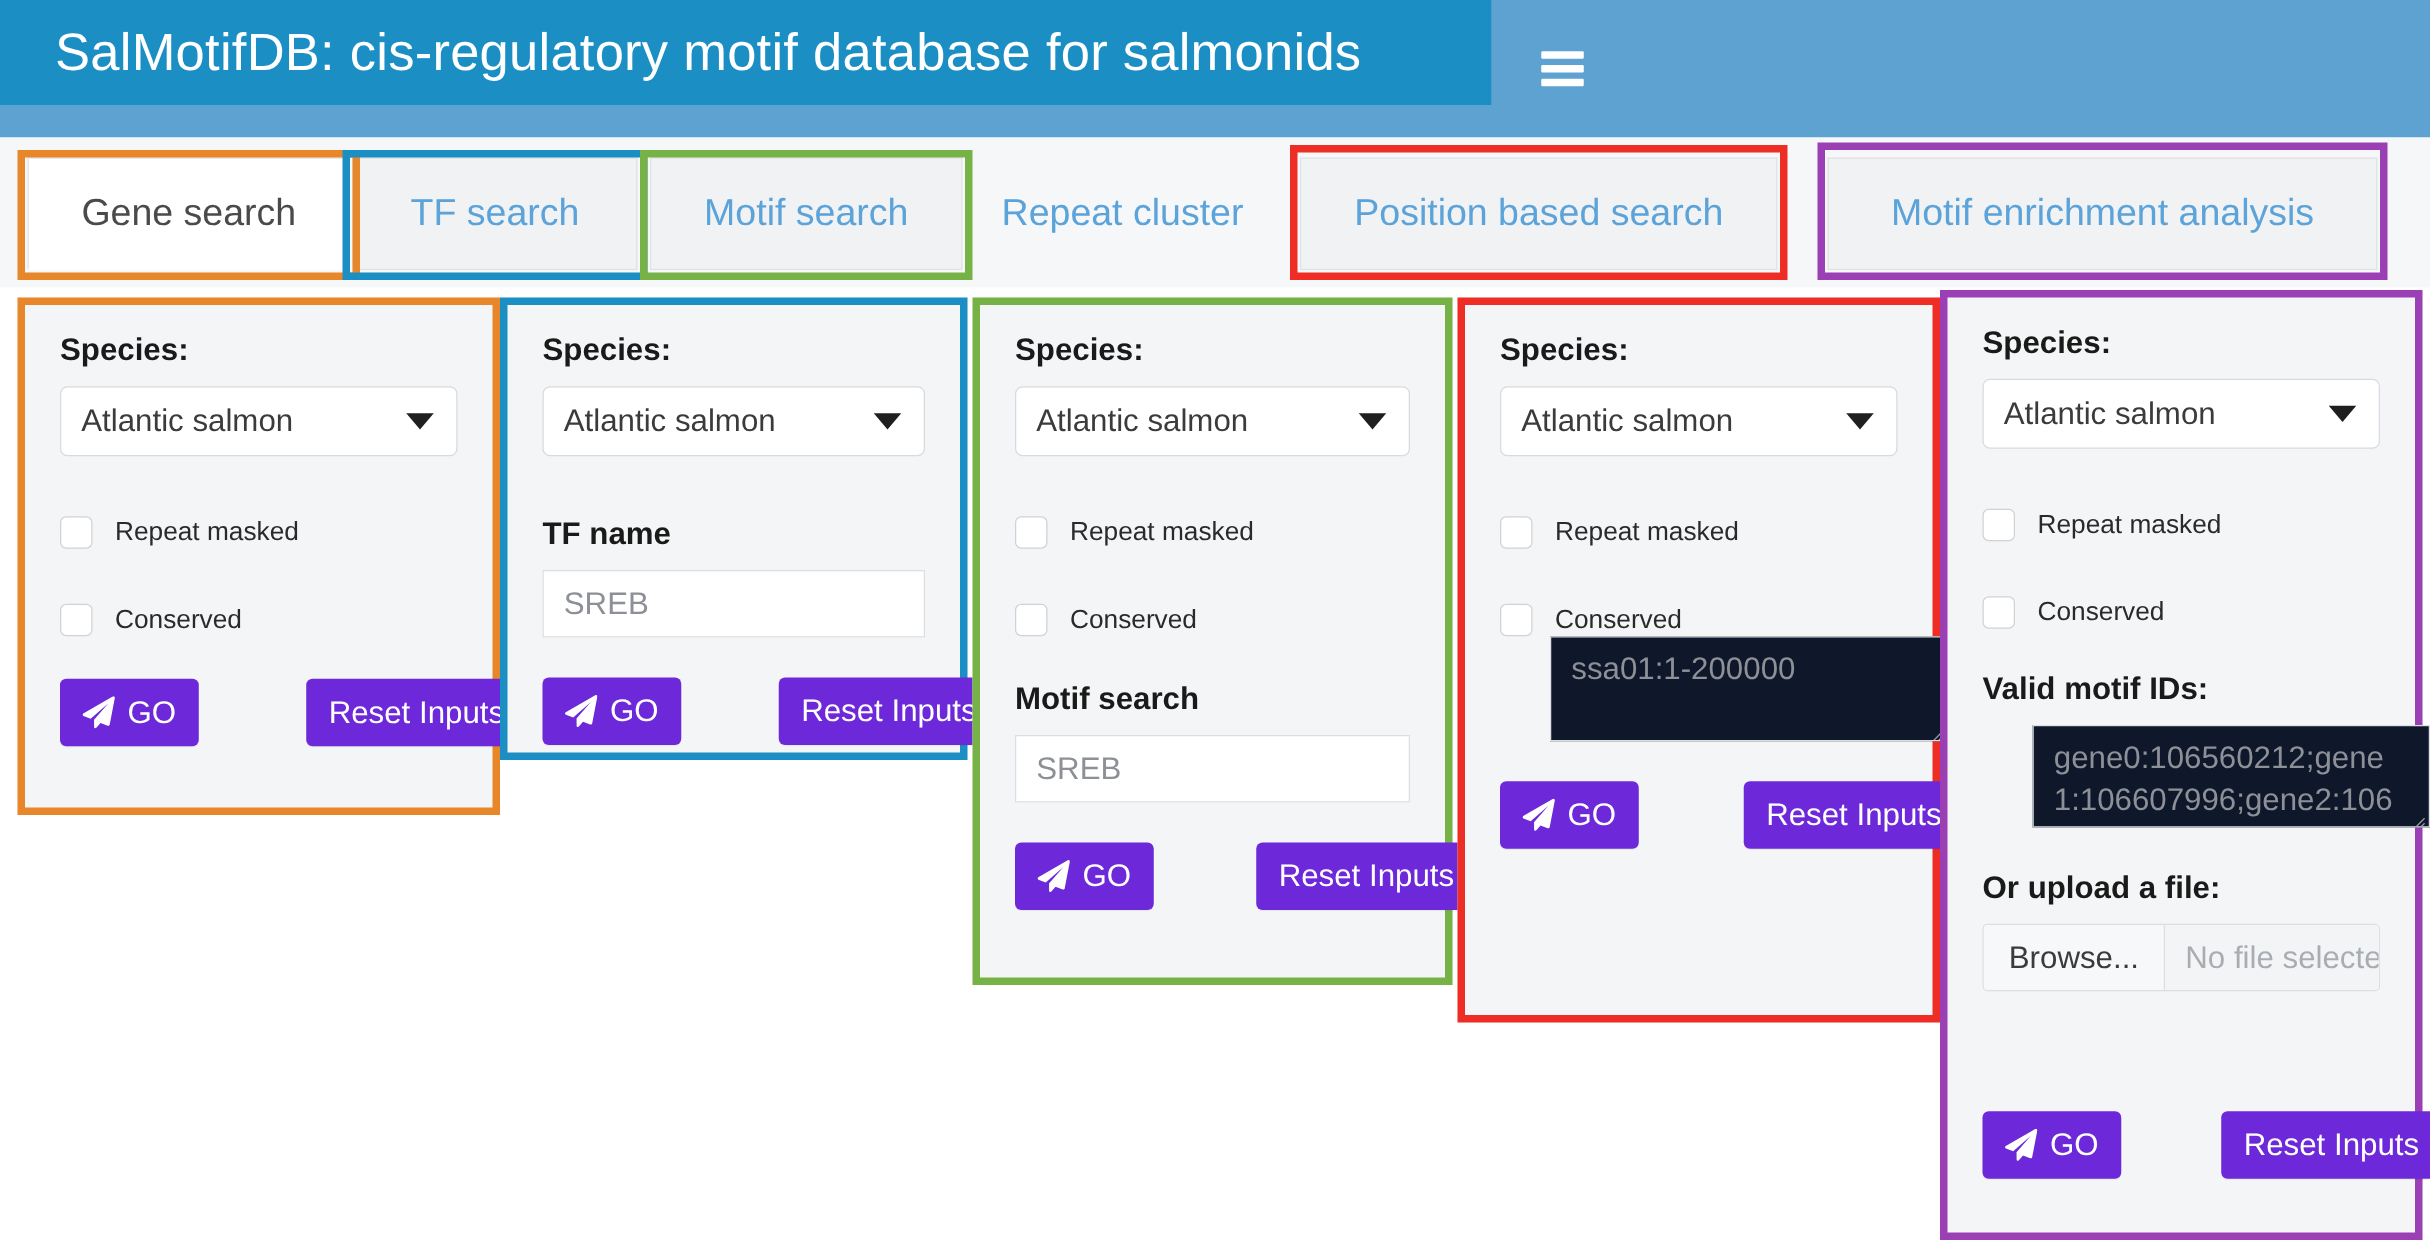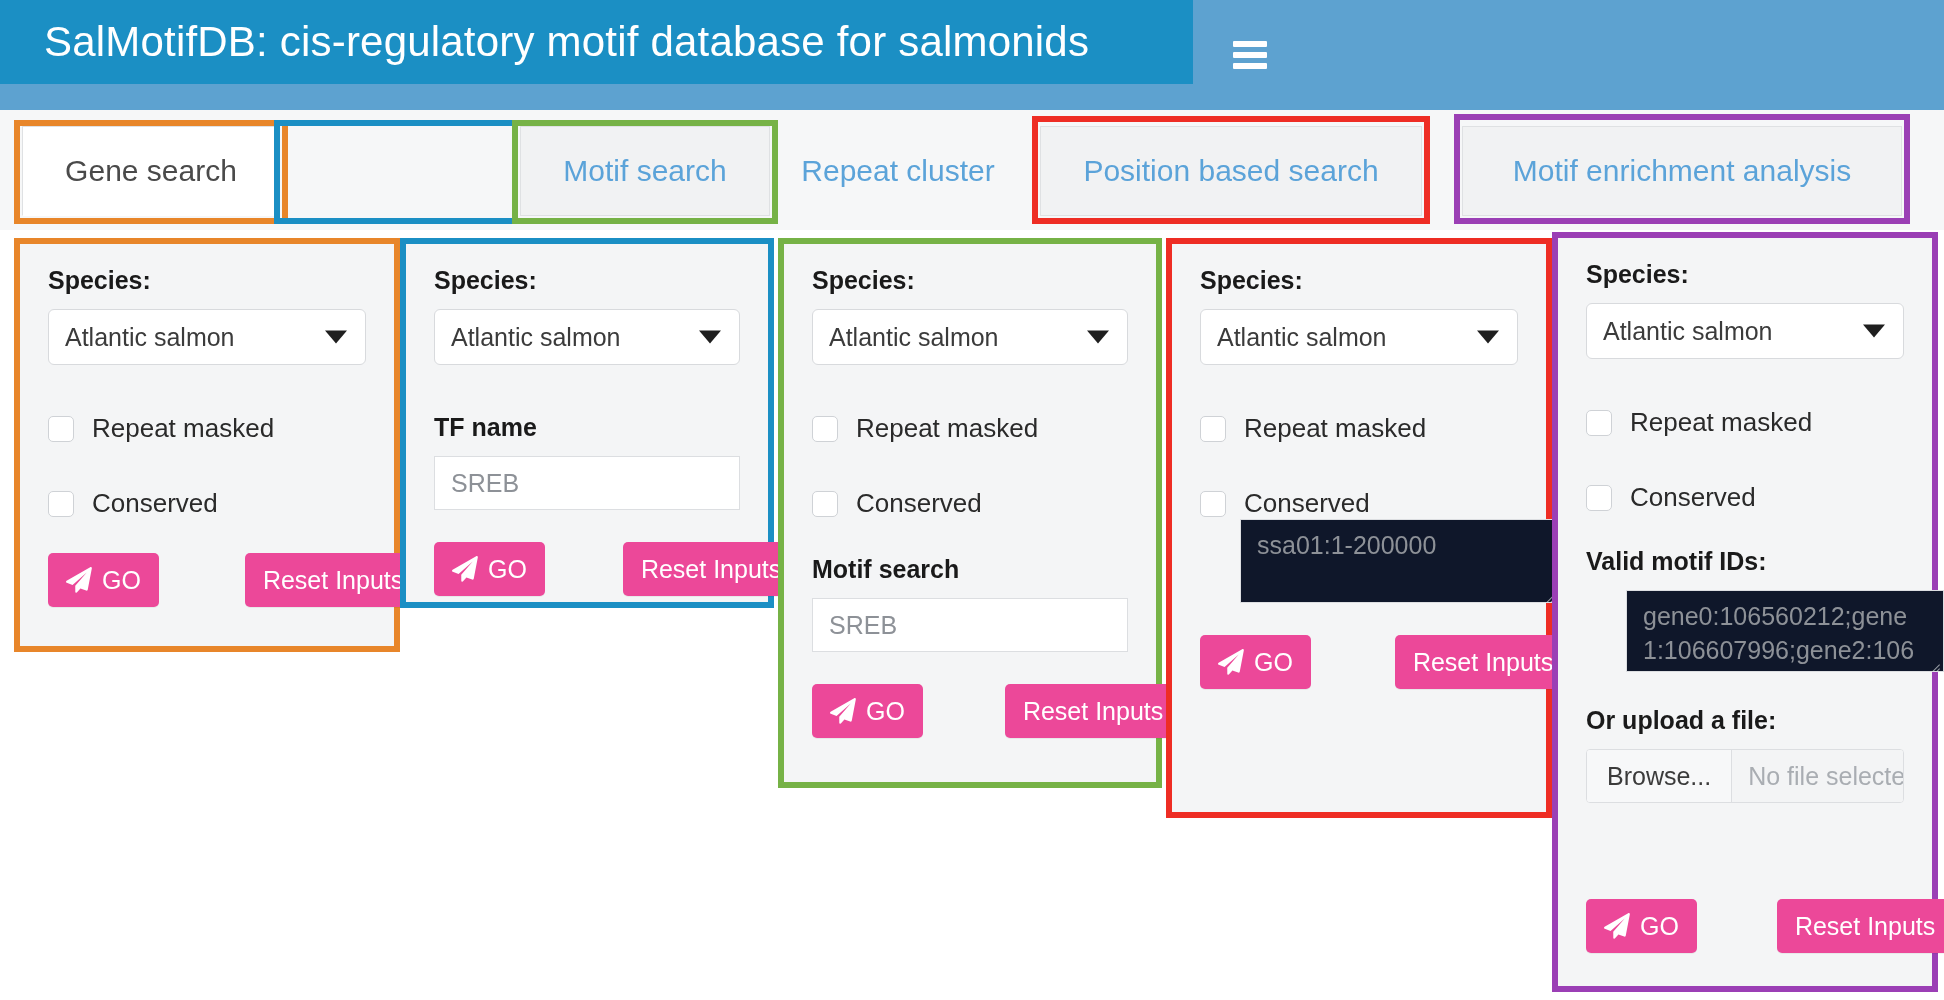--- a/index.html
+++ b/index.html
@@ -122,21 +122,21 @@
   }
   .checkbox {
     width: 26px; height: 26px;
     background: #ffffff;
     border: 1px solid #cfd2d6;
     border-radius: 5px;
     margin-right: 18px;
     flex-shrink: 0;
   }
   .checklabel {
-    font-size: 26px;
+    font-size: 21px;
     color: #2a2a2a;
     white-space: nowrap;
   }
 
   .text-input {
     background: #ffffff;
     border: 1px solid #dcdee1;
     height: 54px;
     width: 100%;
     display: flex; align-items: center;
@@ -173,21 +173,21 @@
     width: 14px; height: 1px; right: 0; bottom: 4px;
     transform: rotate(-45deg); transform-origin: right bottom;
   }
   .resize-grip::after {
     width: 8px; height: 1px; right: 0; bottom: 0px;
     transform: rotate(-45deg); transform-origin: right bottom;
   }
 
   .btn-row { display: flex; align-items: center; }
   .btn {
-    background: #ec4899;
+    background: #6d28d9;
     color: #ffffff;
     border: none;
     border-radius: 5px;
     font-size: 25px;
     height: 54px;
     display: inline-flex; align-items: center; justify-content: center;
     padding: 0 18px;
     cursor: pointer;
     white-space: nowrap;
     box-shadow: 0 1px 0 rgba(0,0,0,0.05);
@@ -235,20 +235,23 @@
       <span></span>
       <span></span>
       <span></span>
     </div>
   </div>
 </div>
 
 <div class="tabstrip">
   <div class="tab active" style="left:22px; width:258px;">
     <span>Gene search</span>
+  </div>
+  <div class="tab" style="left:282px; width:228px;">
+    <span>TF search</span>
   </div>
   <div class="tab" style="left:520px; width:250px;">
     <span>Motif search</span>
   </div>
   <div class="tab plain" style="left:790px; width:216px;">
     <span>Repeat cluster</span>
   </div>
   <div class="tab" style="left:1040px; width:382px;">
     <span>Position based search</span>
   </div>

